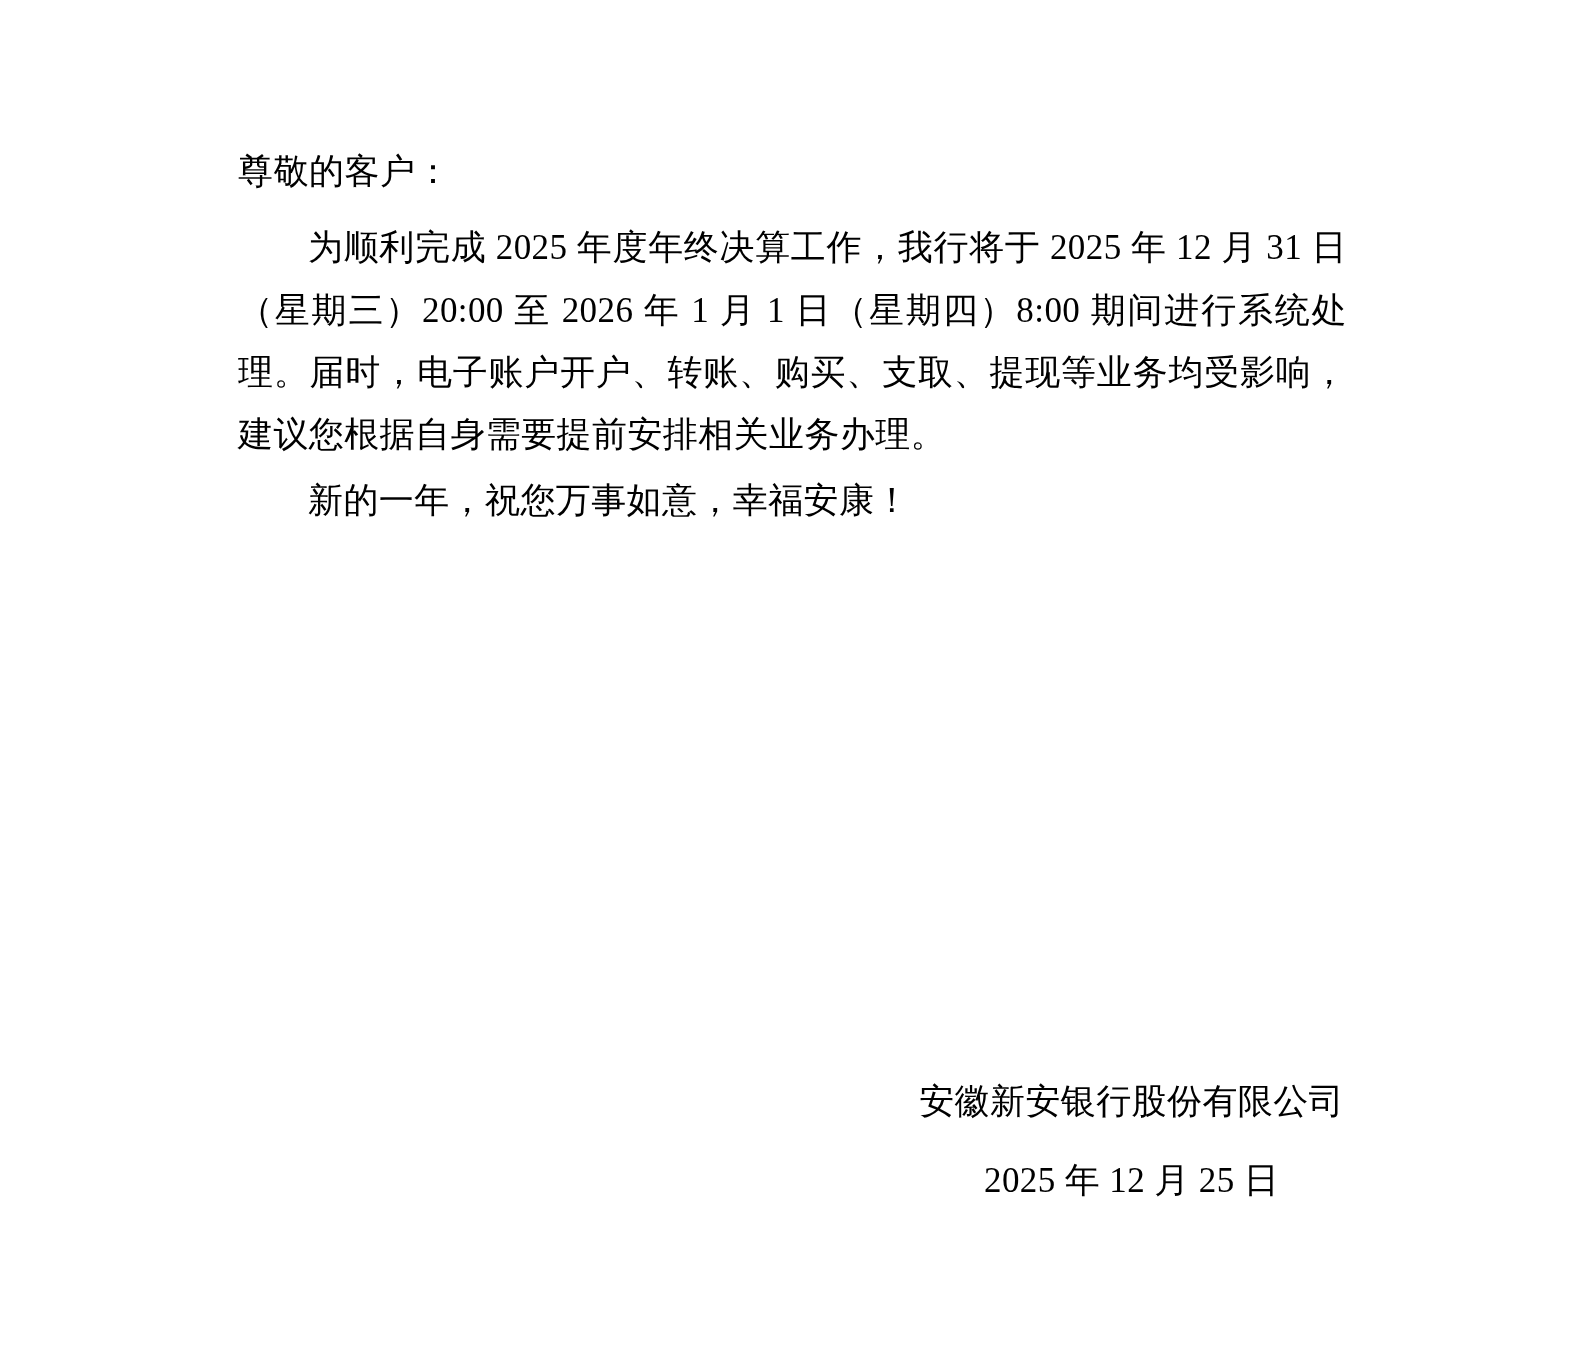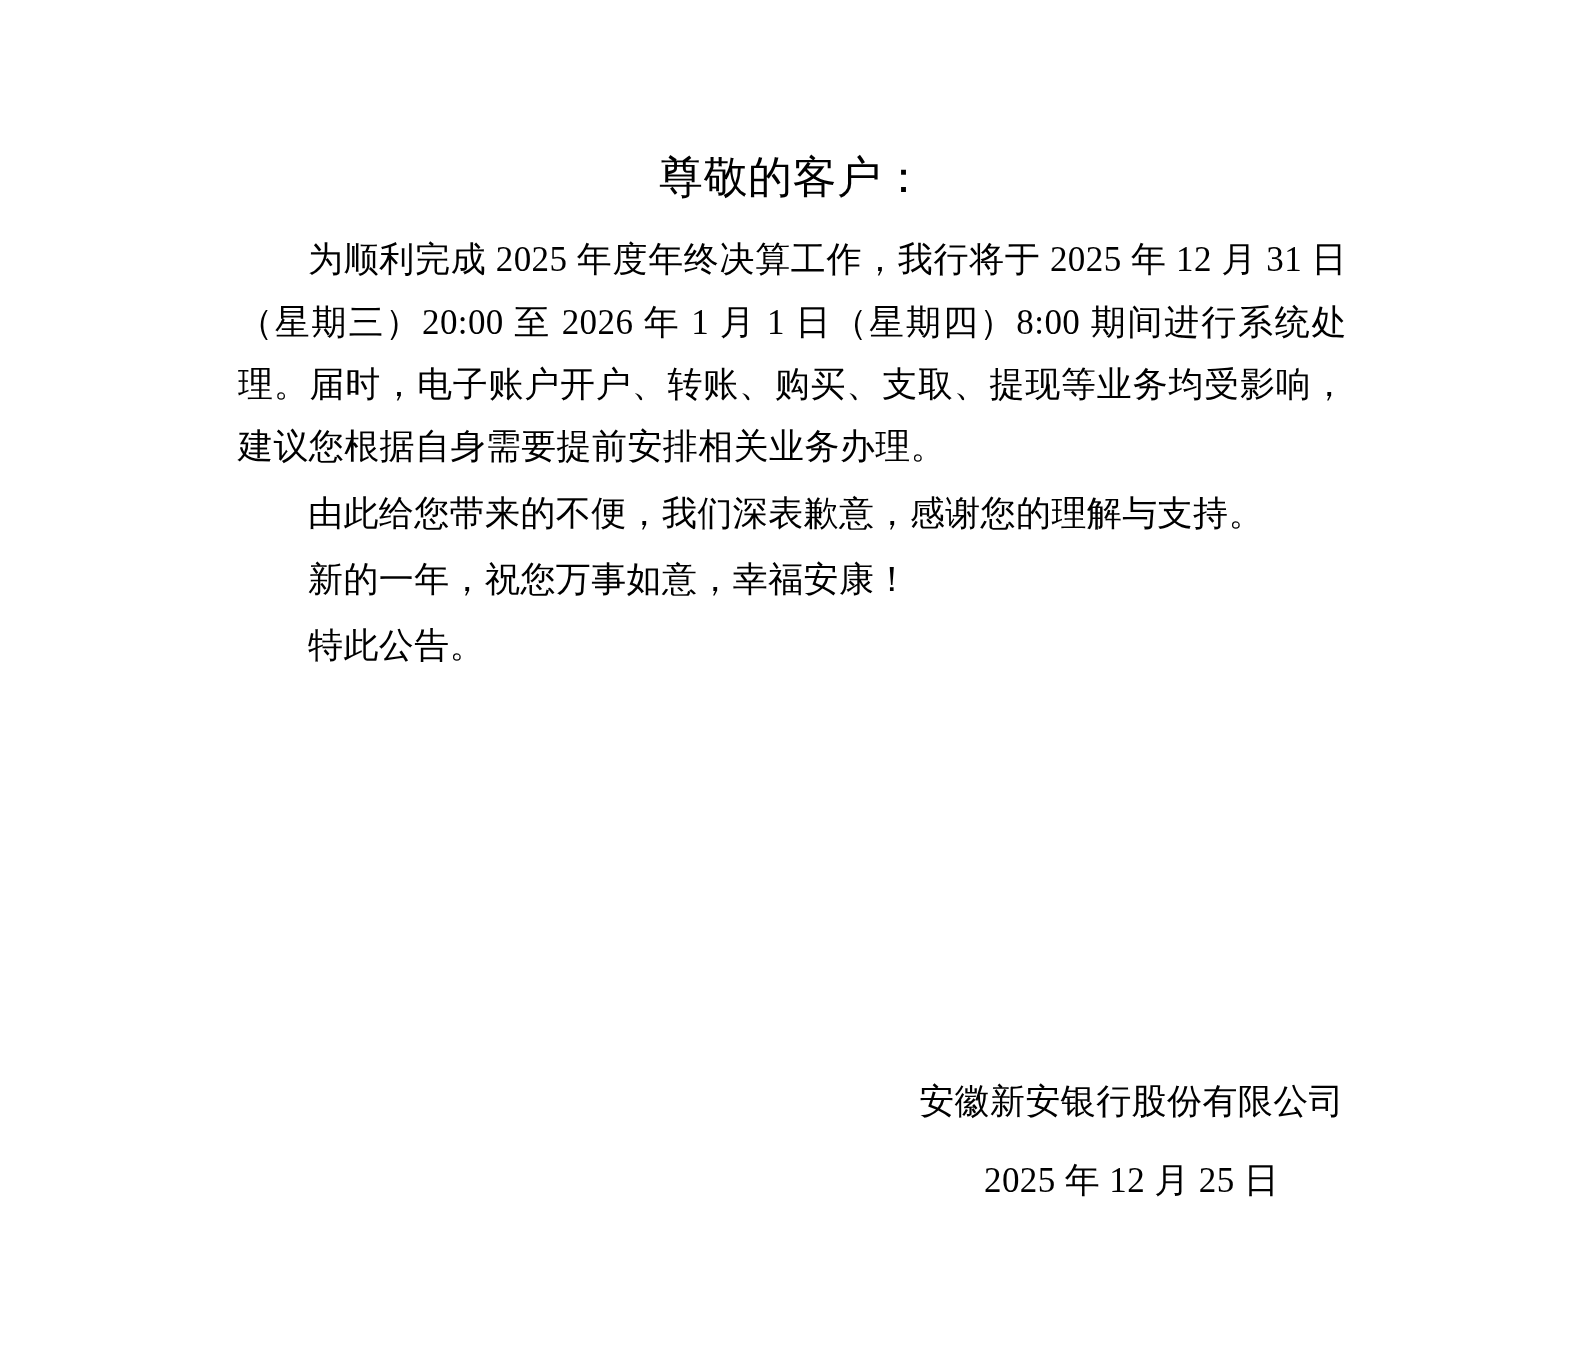--- a/index.html
+++ b/index.html
@@ -15,25 +15,24 @@
     overflow: hidden;
   }
   .page {
     position: relative;
     width: 1587px;
     height: 1353px;
     box-sizing: border-box;
     padding: 148px 240px 0 238px;
   }
   .salutation {
-    font-size: 44px;
+    font-size: 35px;
     line-height: 1.35;
     margin: 0 0 22px 0;
     letter-spacing: 0.5px;
-    text-align: center;
   }
   .para {
     font-size: 35px;
     line-height: 1.78;
     margin: 0 0 4px 0;
     text-align: justify;
     text-justify: inter-ideograph;
     text-indent: 2em;
     letter-spacing: 0.4px;
   }
@@ -60,24 +59,22 @@
 </head>
 <body>
 
 <div class="page">
 
   <p class="salutation">尊敬的客户：</p>
 
   <p class="para">为顺利完成 2025 年度年终决算工作，我行将于 2025 年 12 月 31 日（星期三）20:00 至 2026 年 1 月 1 日（星期四）8:00 期间进行系统处理。届时，电子账户开户、转账、购买、支取、提现等业务均受影响，建议您根据自身需要提前安排相关业务办理。</p>
 
 
-  <p class="para short">由此给您带来的不便，我们深表歉意，感谢您的理解与支持。</p>
 
   <p class="para short">新的一年，祝您万事如意，幸福安康！</p>
 
-  <p class="para short">特此公告。</p>
 
   <div class="signature">
     <p class="sig-line">安徽新安银行股份有限公司</p>
     <p class="sig-date">2025 年 12 月 25 日</p>
   </div>
 
 </div>
 
 </body></html>

